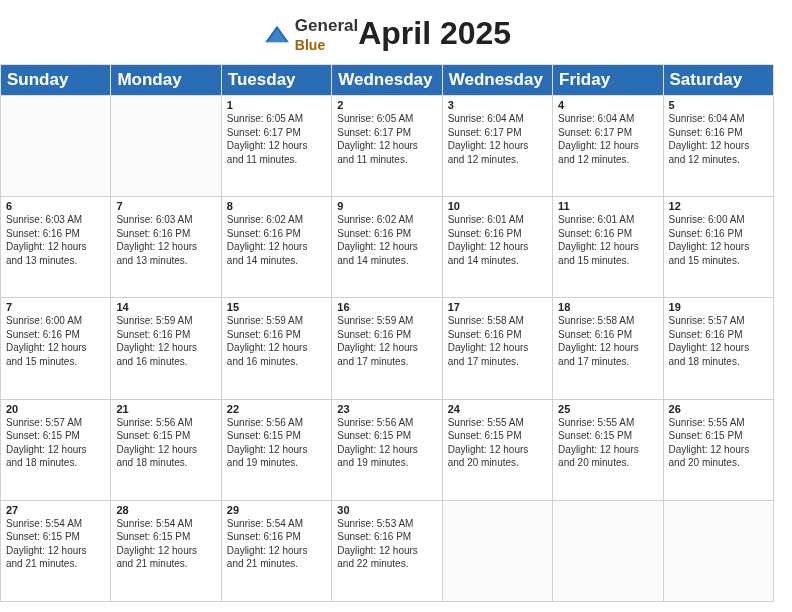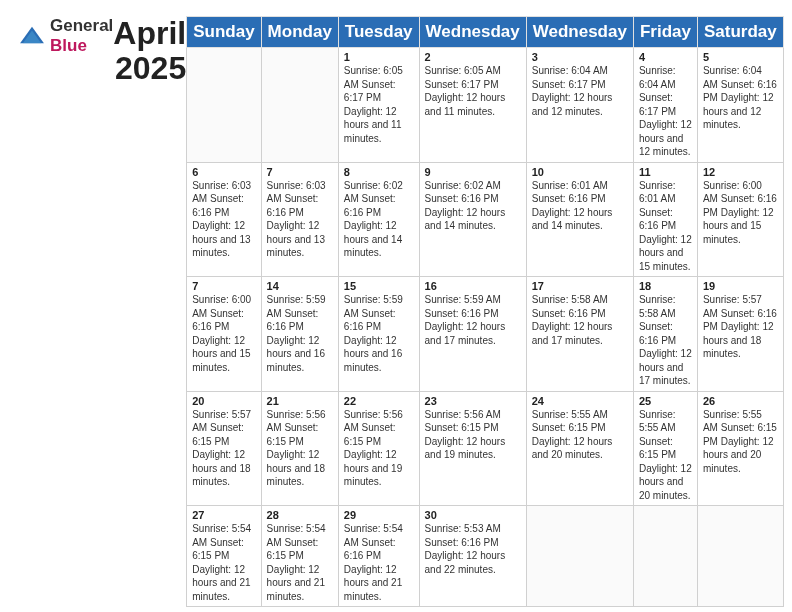--- a/index.html
+++ b/index.html
@@ -6,43 +6,45 @@
     body {
       font-family: Arial, sans-serif;
       background: #fff;
       width: 792px;
       height: 612px;
       overflow: hidden;
     }
     .page {
       width: 792px;
       height: 612px;
-      padding: 16px 18px 10px 18px;
+      padding: 16px 18px 10px 0;
       display: flex;
+      flex-direction: column;
+      align-items: center;
     }
     .header {
       display: flex;
       justify-content: space-between;
       align-items: flex-start;
       margin-bottom: 10px;
     }
     .logo {
       display: flex;
       align-items: center;
       gap: 4px;
     }
     .logo-text-general {
       font-size: 17px;
       font-weight: bold;
       color: #333;
     }
     .logo-text-blue {
-      font-size: 17px;
-      font-weight: bold;
-      color: #be185d;
+      font-size: 14px;
+      font-weight: bold;
+      color: #a16207;
     }
     .logo-icon {
       width: 28px;
       height: 22px;
     }
     .title-block {
       text-align: right;
     }
     .calendar-title {
       font-size: 32px;

